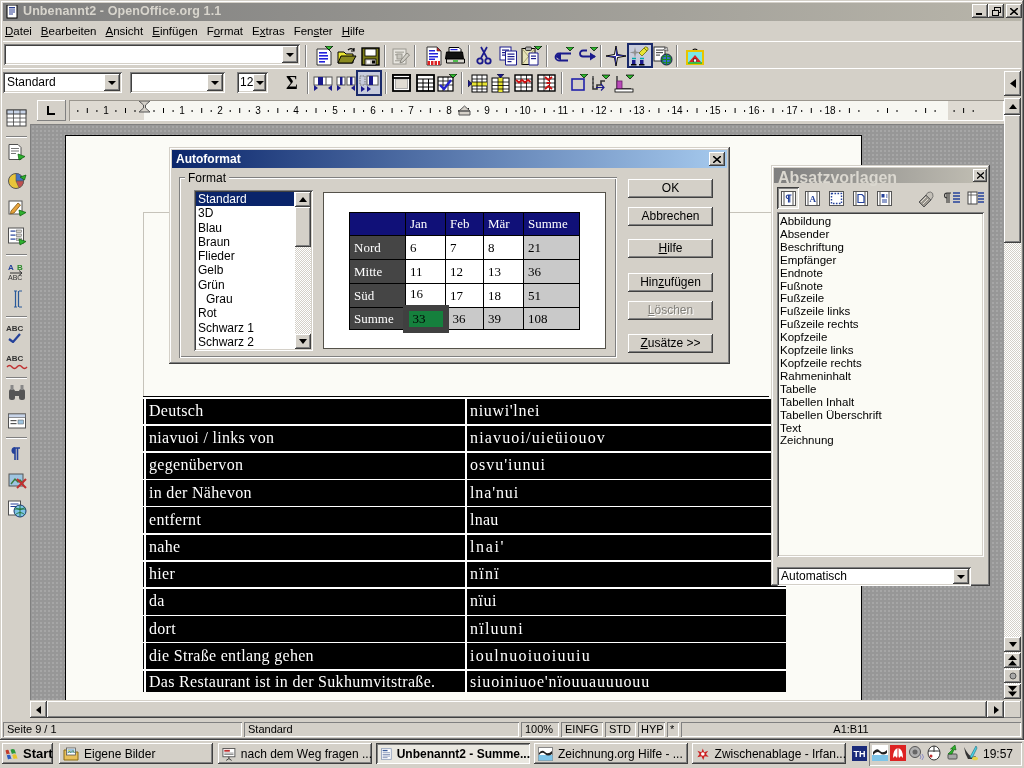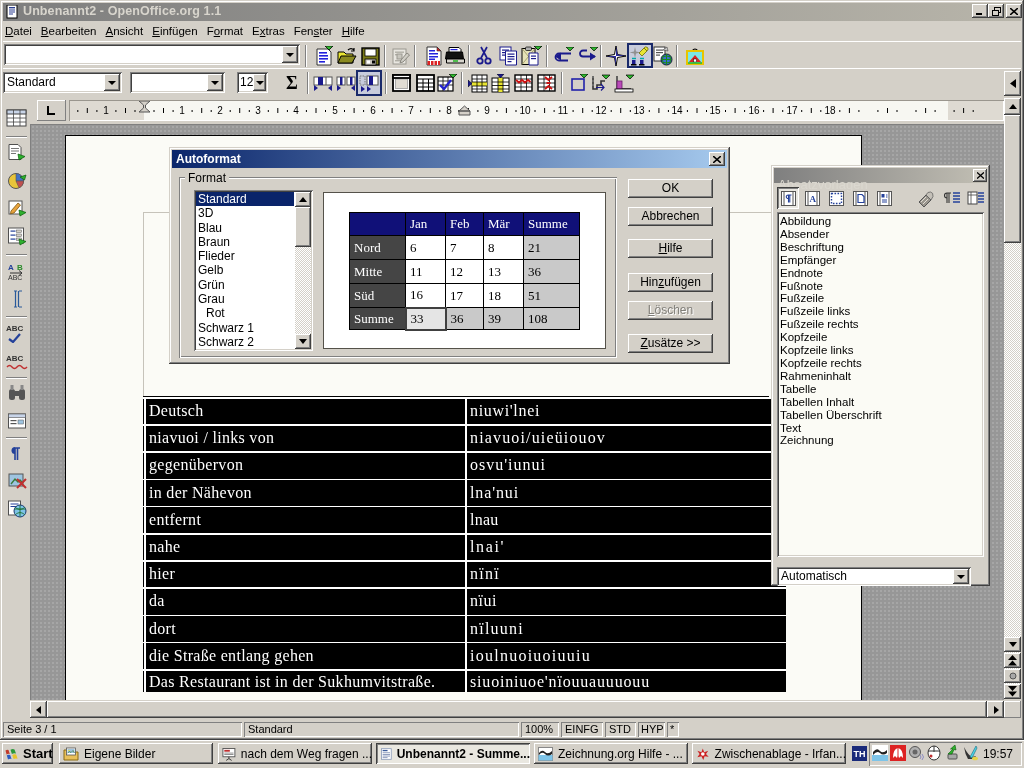--- a/index.html
+++ b/index.html
@@ -671,27 +671,28 @@
   </div>
 <div class="abs raised" style="left:47px;top:701px;width:940px;height:17px"></div>
 <div class="abs btn ico" style="left:987px;top:701px;width:17px;height:17px">
     <svg width="8" height="8">
       <path d="M7 4 L2 0 L2 8 z" fill="#000"></path>
     </svg>
   </div>
 <div class="abs raised2" style="left:1004px;top:701px;width:17px;height:17px"></div>
 
 <div class="abs" style="left:3px;top:719px;width:1018px;height:19px;background:#d4d0c8;font-size:11px">
-<div class="sunk1 abs" style="left:0px;top:3px;width:239px;height:15px;padding:1px 4px">Seite 3 / 1</div>
+<div class="sunk1 abs" style="left:0px;top:3px;width:239px;height:15px;padding:1px 4px">Seite 9 / 1</div>
 <div class="sunk1 abs" style="left:241px;top:3px;width:275px;height:15px;padding:1px 4px">Standard</div>
 <div class="sunk1 abs" style="left:518px;top:3px;width:38px;height:15px;padding:1px 4px">100%</div>
 <div class="sunk1 abs" style="left:558px;top:3px;width:42px;height:15px;padding:1px 4px">EINFG</div>
 <div class="sunk1 abs" style="left:602px;top:3px;width:31px;height:15px;padding:1px 4px">STD</div>
 <div class="sunk1 abs" style="left:635px;top:3px;width:27px;height:15px;padding:1px 3px">HYP</div>
 <div class="sunk1 abs" style="left:664px;top:3px;width:12px;height:15px;padding:1px 3px">*</div>
+<div class="sunk1 abs" style="left:678px;top:3px;width:340px;height:15px;padding:1px 4px;text-align:center">A1:B11</div>
 </div>
 
 <div class="abs" style="left:0;top:740px;width:1024px;height:28px;background:#d4d0c8;box-shadow:inset 0 1px #fff;font-size:12px">
 <div class="abs btn" style="left:2px;top:3px;width:51px;height:21px;display:flex;align-items:center;padding-left:3px">
 <svg width="15" height="14" viewBox="0 0 15 14">
         <path d="M0.5 3.5 Q2 2.5 3.5 3 L4.8 7 Q3 6.6 1.6 7.4 z" fill="#c03a2a"></path>
         <path d="M5.5 2.8 Q7.5 1.6 9.5 2.4 L11 6.6 Q9 5.8 6.9 6.9 z" fill="#2a9a3a"></path>
         <path d="M1.8 8.3 Q3.5 7.5 5.2 8 L6.5 12 Q4.6 11.5 3 12.4 z" fill="#2a5ac0"></path>
         <path d="M7.2 7.9 Q9.2 6.8 11.2 7.6 L12.6 11.8 Q10.6 11 8.6 12 z" fill="#e8c42a"></path>
       </svg>
@@ -792,22 +793,22 @@
 
 <div class="abs sunk" style="left:25px;top:43px;width:119px;height:161px;background:#fff">
 <div class="abs" style="left:2px;top:2px;width:98px;height:157px;overflow:hidden;font-size:12px">
 <div style="height:14.3px;background:#0a246a;color:#fff;padding-left:2px">Standard</div>
 <div style="height:14.3px;padding-left:2px">3D</div>
 <div style="height:14.3px;padding-left:2px">Blau</div>
 <div style="height:14.3px;padding-left:2px">Braun</div>
 <div style="height:14.3px;padding-left:2px">Flieder</div>
 <div style="height:14.3px;padding-left:2px">Gelb</div>
 <div style="height:14.3px;padding-left:2px">Grün</div>
-<div style="height:14.3px;padding-left:2px">Grau</div>
-<div style="height:14.3px;padding-left:10px">Rot</div>
+<div style="height:14.3px;padding-left:10px">Grau</div>
+<div style="height:14.3px;padding-left:2px">Rot</div>
 <div style="height:14.3px;padding-left:2px">Schwarz 1</div>
 <div style="height:14.3px;padding-left:2px">Schwarz 2</div>
 
 </div>
 <div class="abs ltd" style="right:2px;top:2px;width:16px;height:157px"></div>
 <div class="abs btn ico" style="right:2px;top:2px;width:16px;height:15px">
         <svg width="8" height="8">
           <path d="M4 1 L8 6 L0 6 z" fill="#000"></path>
         </svg>
       </div>
@@ -845,40 +846,40 @@
           </tr>
 <tr style="height:24px">
             <td style="border:1px solid #000;background:#454545;color:#fff;padding-left:4px">Süd</td>
             <td style="border:1px solid #000;padding-left:4px">16</td>
             <td style="border:1px solid #000;padding-left:4px">17</td>
             <td style="border:1px solid #000;padding-left:4px">18</td>
             <td style="border:1px solid #000;background:#c9c9c9;padding-left:4px">51</td>
           </tr>
 <tr style="height:22px">
             <td style="border:1px solid #000;background:#454545;color:#fff;padding-left:4px">Summe</td>
-            <td style="border:2px solid #404040;background:#e5e5e5;padding-left:4px">33</td>
+            <td style="border:6px solid #404040;background:#15803d;padding-left:4px">33</td>
             <td style="border:1px solid #000;background:#c9c9c9;padding-left:4px">36</td>
             <td style="border:1px solid #000;background:#c9c9c9;padding-left:4px">39</td>
             <td style="border:1px solid #000;background:#c9c9c9;padding-left:4px">108</td>
           </tr>
 </tbody>
       </table>
 </div>
 
 <div class="abs btn" style="left:459px;top:32px;width:85px;height:19px;padding-top:2px">OK</div>
 <div class="abs btn" style="left:459px;top:60px;width:85px;height:19px;padding-top:2px">Abbrechen</div>
 <div class="abs btn" style="left:459px;top:92px;width:85px;height:19px;padding-top:2px"><u>H</u>ilfe</div>
 <div class="abs btn" style="left:459px;top:126px;width:85px;height:19px;padding-top:2px">Hin<u>z</u>ufügen</div>
 <div class="abs btn" style="left:459px;top:154px;width:85px;height:19px;padding-top:2px;color:#817f79;text-shadow:1px 1px 0 #fff"><u>L</u>öschen</div>
 <div class="abs btn" style="left:459px;top:187px;width:85px;height:19px;padding-top:2px"><u>Z</u>usätze &gt;&gt;</div>
 </div>
 
 <div class="abs winb" style="left:771px;top:165px;width:219px;height:421px">
 <div class="abs" style="left:3px;top:3px;right:3px;height:15px;background:linear-gradient(90deg,#7f7f7f,#c2bfb4)"></div>
-<div class="abs" style="left:7px;top:12px;font-size:13px;font-weight:normal;color:#dbd8d0">Absatzvorlagen</div>
+<div class="abs" style="left:7px;top:4px;font-size:16px;font-weight:bold;color:#dbd8d0">Absatzvorlagen</div>
 <div class="abs btn ico" style="left:202px;top:4px;width:14px;height:13px">
       <svg width="7" height="7" viewBox="0 0 8 7">
         <path d="M0 0 L8 7 M8 0 L0 7" stroke="#000" stroke-width="1.6"></path>
       </svg>
     </div>
 
 <div class="abs pressed ico" style="left:6px;top:22px;width:22px;height:22px;background:#e9e7e1">
       <svg width="15" height="15" viewBox="0 0 15 15">
         <rect x="0.5" y="0.5" width="14" height="14" fill="#fff" stroke="#555"></rect>
         <path d="M3 1 v13 M12 1 v13" stroke="#555" stroke-width="1"></path>

